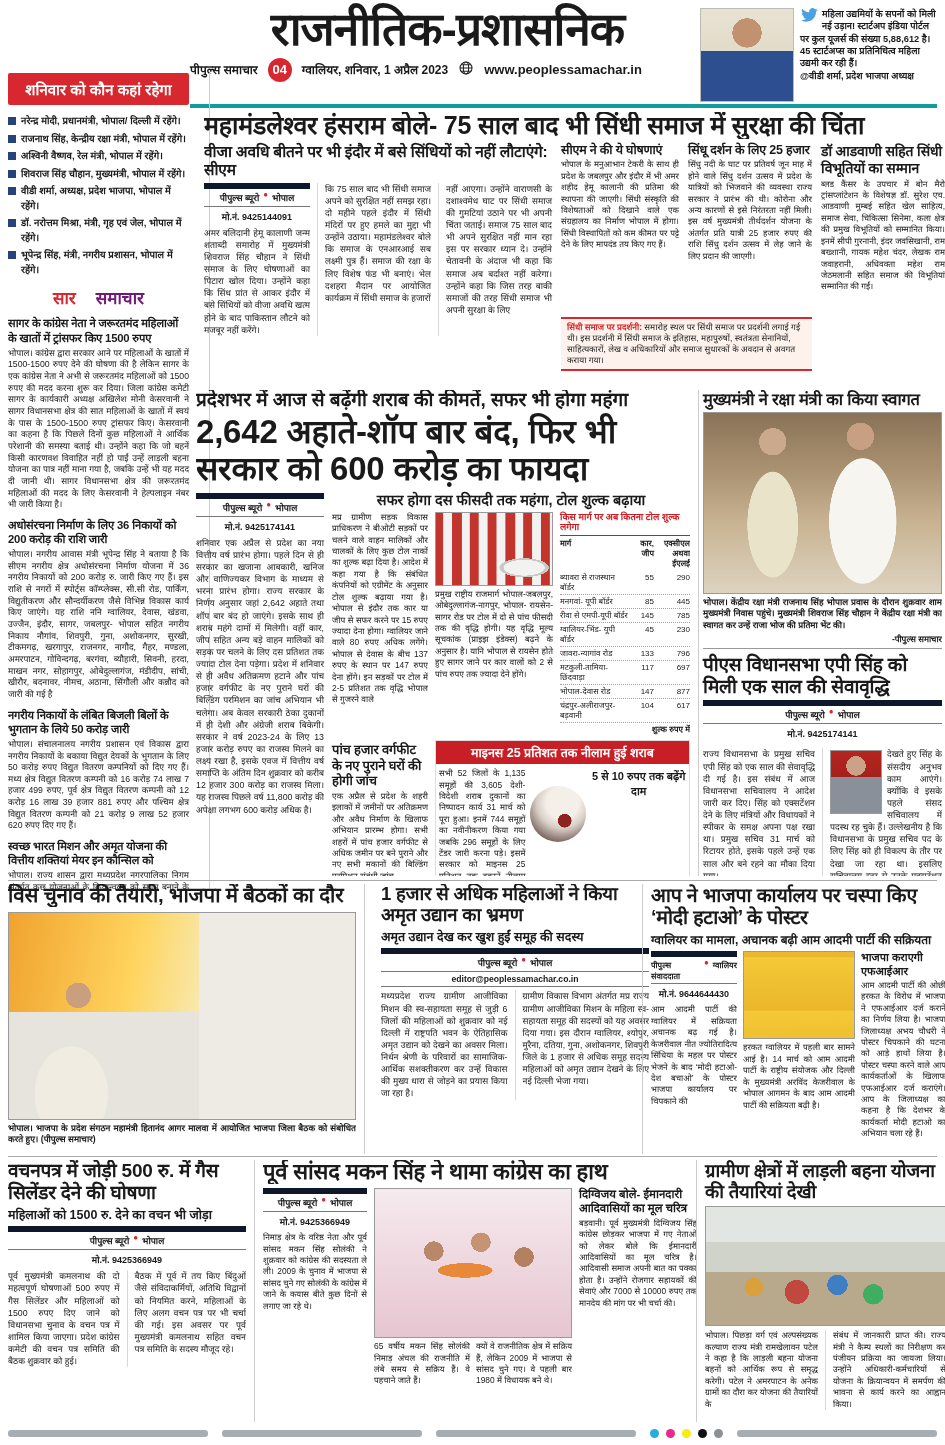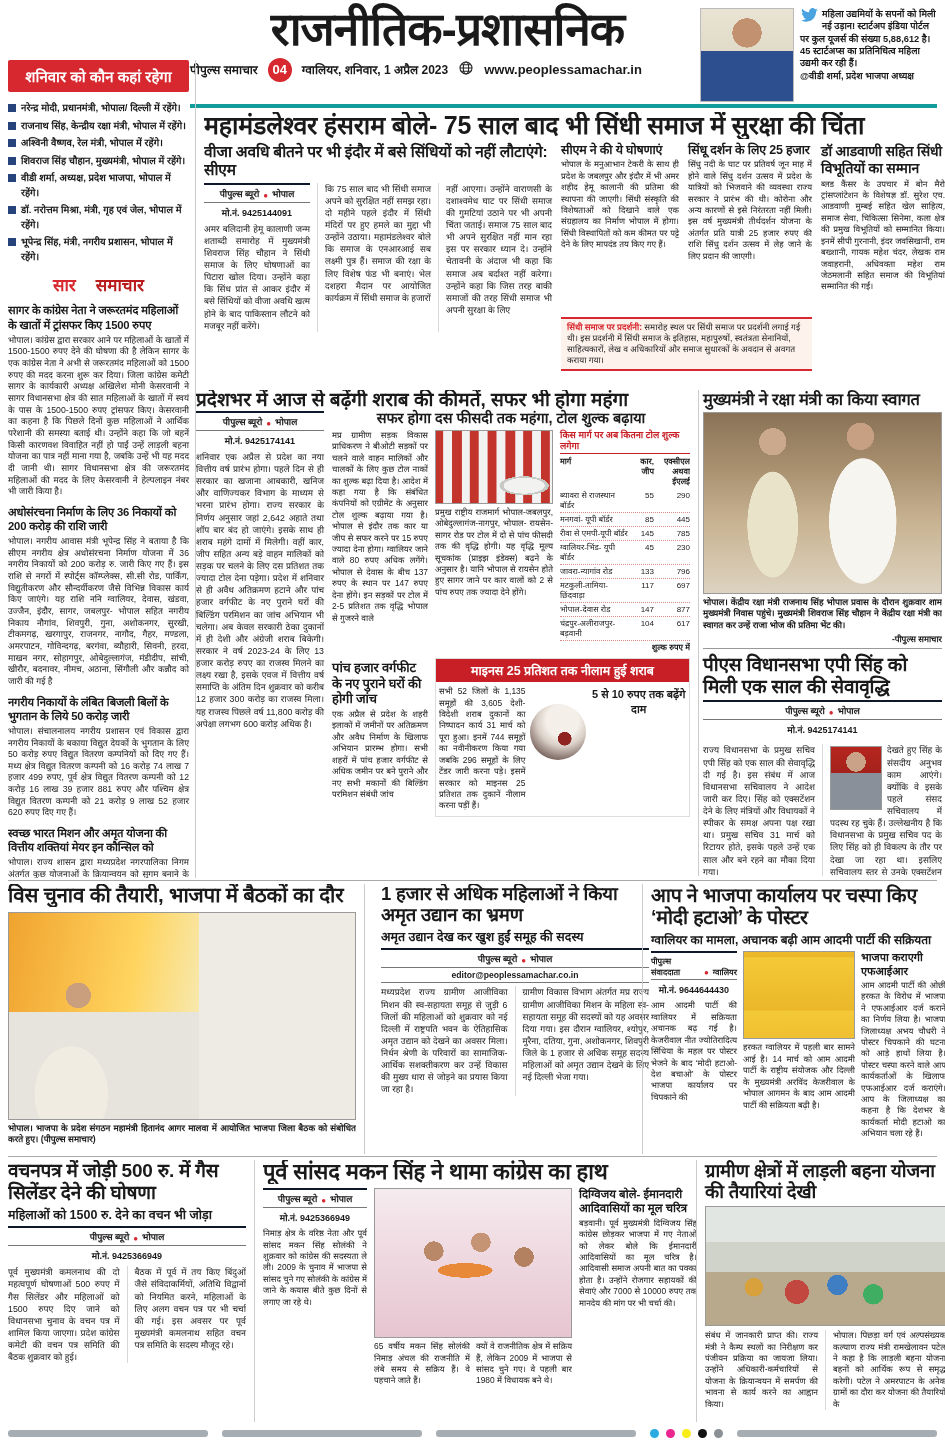--- a/index.html
+++ b/index.html
@@ -1,20 +1,20 @@
 <!DOCTYPE html>
 <html lang="hi"><head>
 <meta charset="utf-8">
 <style>
   html,body{margin:0;padding:0;background:#f2f2f2}
   body{font-family:"Liberation Sans","DejaVu Sans",sans-serif;color:#1a1a1a}
   #page{position:relative;width:945px;height:1445px;background:#fff;margin:0 auto;overflow:hidden}
   .jus{text-align:justify}
   .photo{position:relative;border:1px solid #9a9a9a;background-repeat:no-repeat}
-  .byline{display:flex;justify-content:center;align-items:flex-end;gap:4px;border-top:2px solid #0f172a;border-bottom:1px solid #777;padding:2px 0;font-size:9px;font-weight:700}
+  .byline{display:flex;justify-content:center;align-items:flex-start;gap:4px;border-top:6px solid #0f172a;border-bottom:1px solid #777;padding:2px 0;font-size:9px;font-weight:700}
   .byline .dot{color:#d7282f;font-size:8px;line-height:1}
   .phone{text-align:center;font-size:9px;font-weight:700;margin:3px 0 4px}
   .colsep>*+*{border-left:1px solid #d8d8d8;padding-left:7px}
   h1,h2,h3,h4{margin:0;font-weight:800;letter-spacing:-.2px}
   .body-s{font-size:8.8px;line-height:1.38}
   .body-xs{font-size:8.4px;line-height:1.36}
   
   #masthead{position:absolute;left:190px;top:6px;width:515px;text-align:center}
   #masthead .title{font-size:46px;font-weight:800;letter-spacing:-1px;line-height:1.02}
   #masthead .infos{display:flex;align-items:center;gap:10px;margin-top:5px}
@@ -26,28 +26,28 @@
   
   #tweet{position:absolute;left:700px;top:8px;width:238px;display:flex;gap:6px}
   #tweet .tphoto{width:92px;height:92px;flex:none;border:1px solid #bbb;background:
     radial-gradient(circle 15px at 50% 26%,#c29270 0 97%,transparent 98%),
     linear-gradient(180deg,transparent 46%,#2e4f8f 46%),
     linear-gradient(#e9e3d3,#d8d1bf)}
   #tweet .ttext{font-size:9.3px;font-weight:600;line-height:1.32;position:relative}
   #tweet .bird{float:left;margin:0 3px 0 0}
   #tweet .handle{font-weight:800;margin-top:1px}
   
-  #sidebar{position:absolute;left:8px;top:60px;width:181px;height:818px;border-right:1px solid #ccc;padding-right:6px;overflow:hidden}
+  #sidebar{position:absolute;left:8px;top:73px;width:181px;height:818px;border-right:1px solid #ccc;padding-right:20px;overflow:hidden}
   #sidebar .who-title{background:#d7282f;color:#fff;text-align:center;font-size:15px;font-weight:800;padding:6px 4px;border-radius:2px}
   #sidebar ul{list-style:none;margin:9px 0 0;padding:0}
   #sidebar li{display:flex;gap:5px;font-size:9.7px;font-weight:600;line-height:1.5;margin-bottom:3px}
   #sidebar li .sq{flex:none;width:8px;height:8px;background:#26437c;margin-top:3px}
   .saar-title{text-align:center;font-size:17px;font-weight:800;margin:9px 0 2px}
   .saar-title .t1{color:#d7282f}
-  .saar-title .t2{color:#b91c1c;margin-left:20px}
+  .saar-title .t2{color:#701a75;margin-left:20px}
   .brief h3{font-size:11.3px;line-height:1.25;margin:7px 0 3px}
   .brief p{margin:0;font-size:8.7px;line-height:1.34}
   
   #lead{position:absolute;left:204px;top:112px;width:741px;height:274px;overflow:hidden}
   #lead h1{font-size:25px;line-height:1.08;white-space:nowrap;overflow:hidden}
   .lead-grid{display:grid;grid-template-columns:348px 118px 124px 1fr;grid-template-rows:1fr auto;column-gap:9px;margin-top:4px;height:228px}
   .lead-main{grid-column:1;grid-row:1/3}
   .lead-main h2{font-size:15.5px;line-height:1.15}
   .cols3{display:flex;gap:7px;margin-top:4px}
   .cols3>div{flex:1}
@@ -285,20 +285,21 @@
       </div>
       <div class="hibox">
         <span class="lbl">सिंधी समाज पर प्रदर्शनी:</span>
         <span>समारोह स्थल पर सिंधी समाज पर प्रदर्शनी लगाई गई थी। इस प्रदर्शनी में सिंधी समाज के इतिहास, महापुरुषों, स्वतंत्रता सेनानियों, साहित्यकारों, लेख व अधिकारियों और समाज सुधारकों के अवदान से अवगत कराया गया।</span>
       </div>
     </div>
   </div>
 
   <div id="liquor">
     <div class="kicker">प्रदेशभर में आज से बढ़ेंगी शराब की कीमतें, सफर भी होगा महंगा</div>
+    <h1 class="bigh">2,642 अहाते-शॉप बार बंद, फिर भी सरकार को 600 करोड़ का फायदा</h1>
     <div class="liq-grid">
       <div>
         <div class="byline">
             <span>पीपुल्स ब्यूरो</span>
             <span class="dot">●</span>
             <span>भोपाल</span>
           </div>
         <div class="phone">मो.नं. 9425174141</div>
         <div class="body-s jus">शनिवार एक अप्रैल से प्रदेश का नया वित्तीय वर्ष प्रारंभ होगा। पहले दिन से ही सरकार का खजाना आबकारी, खनिज और वाणिज्यकर विभाग के माध्यम से भरना प्रारंभ होगा। राज्य सरकार के निर्णय अनुसार जहां 2,642 अहाते तथा शॉप बार बंद हो जाएंगे। इसके साथ ही शराब महंगे दामों में मिलेगी। वहीं कार, जीप सहित अन्य बड़े वाहन मालिकों को सड़क पर चलने के लिए दस प्रतिशत तक ज्यादा टोल देना पड़ेगा। प्रदेश में शनिवार से ही अवैध अतिक्रमण हटाने और पांच हजार वर्गफीट के नए पुराने घरों की बिल्डिंग परमिशन का जांच अभियान भी चलेगा। अब केवल सरकारी ठेका दुकानों में ही देशी और अंग्रेजी शराब बिकेगी। सरकार ने वर्ष 2023-24 के लिए 13 हजार करोड़ रुपए का राजस्व मिलने का लक्ष्य रखा है, इसके एवज में वित्तीय वर्ष समाप्ति के अंतिम दिन शुक्रवार को करीब 12 हजार 300 करोड़ का राजस्व मिला। यह राजस्व पिछले वर्ष 11,800 करोड़ की अपेक्षा लगभग 600 करोड़ अधिक है।</div>
       </div>
@@ -489,22 +490,22 @@
         <div class="digt">दिग्विजय बोले- ईमानदारी आदिवासियों का मूल चरित्र</div>
         <div class="body-xs jus">बड़वानी। पूर्व मुख्यमंत्री दिग्विजय सिंह कांग्रेस छोड़कर भाजपा में गए नेताओं को लेकर बोले कि ईमानदारी आदिवासियों का मूल चरित्र है। आदिवासी समाज अपनी बात का पक्का होता है। उन्होंने रोजगार सहायकों की सेवाएं और 7000 से 10000 रुपए तक मानदेय की मांग पर भी चर्चा की।</div>
       </div>
     </div>
   </div>
 
   <div id="ladli">
     <h2>ग्रामीण क्षेत्रों में लाड़ली बहना योजना की तैयारियां देखी</h2>
     <div class="photo photo-ladli"></div>
     <div class="cols2 colsep">
+      <div class="body-xs jus">भोपाल। पिछड़ा वर्ग एवं अल्पसंख्यक कल्याण राज्य मंत्री रामखेलावन पटेल ने कहा है कि लाड़ली बहना योजना बहनों को आर्थिक रूप से समृद्ध करेगी। पटेल ने अमरपाटन के अनेक ग्रामों का दौरा कर योजना की तैयारियों के</div>
       <div class="body-xs jus">संबंध में जानकारी प्राप्त की। राज्य मंत्री ने कैम्प स्थलों का निरीक्षण कर पंजीयन प्रक्रिया का जायजा लिया। उन्होंने अधिकारी-कर्मचारियों से योजना के क्रियान्वयन में समर्पण की भावना से कार्य करने का आह्वान किया।</div>
-      <div class="body-xs jus">भोपाल। पिछड़ा वर्ग एवं अल्पसंख्यक कल्याण राज्य मंत्री रामखेलावन पटेल ने कहा है कि लाड़ली बहना योजना बहनों को आर्थिक रूप से समृद्ध करेगी। पटेल ने अमरपाटन के अनेक ग्रामों का दौरा कर योजना की तैयारियों के</div>
     </div>
   </div>
 
   <div id="regmarks">
     <div class="bar"></div>
     <div class="bar"></div>
     <div class="bar"></div>
     <div class="dots">
       <span class="d" style="background:#29abe2"></span>
       <span class="d" style="background:#ec268f"></span>

